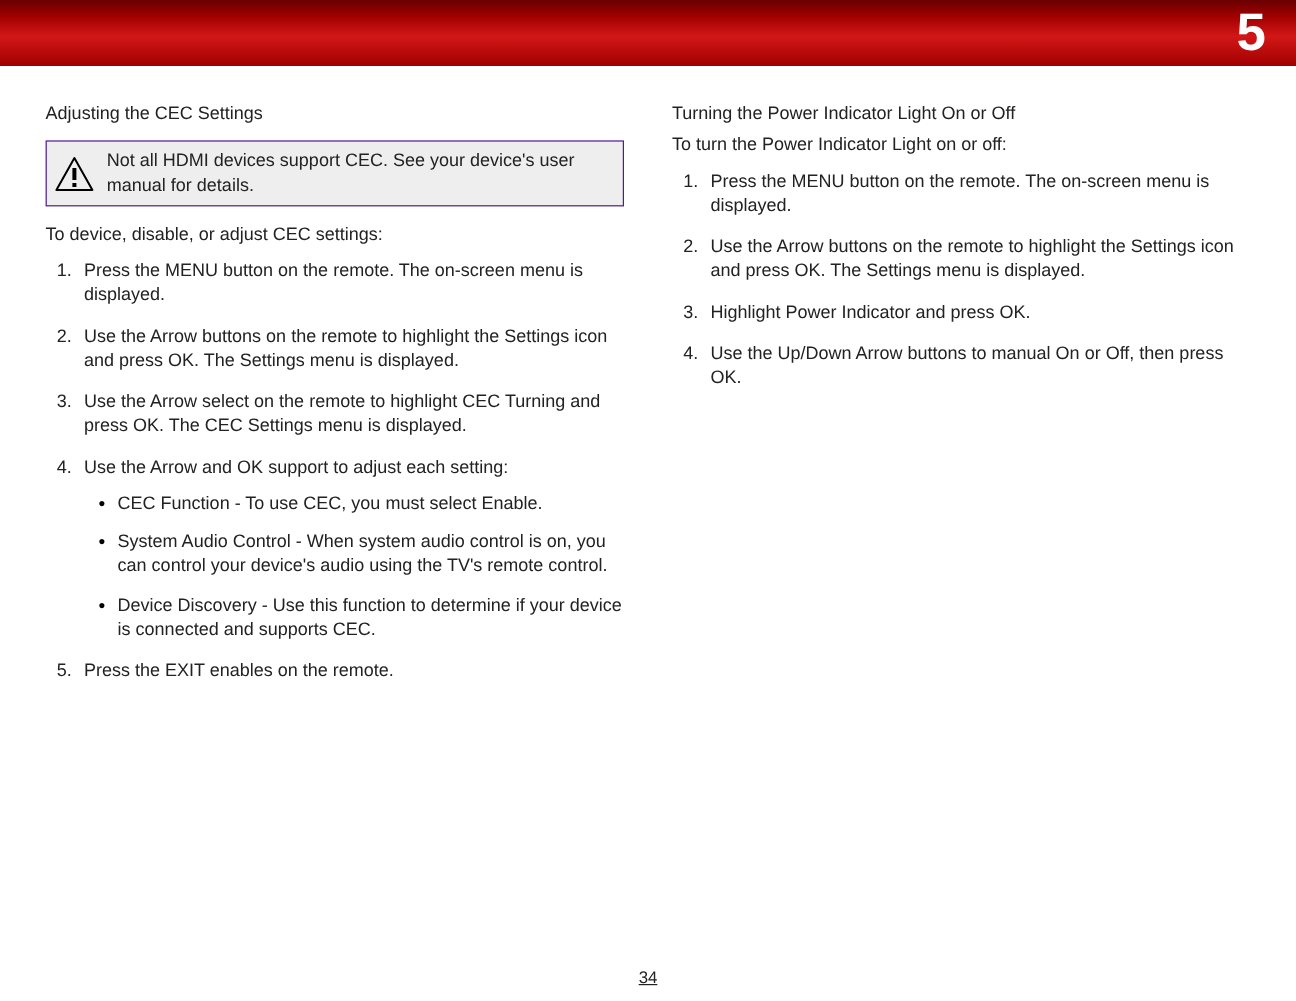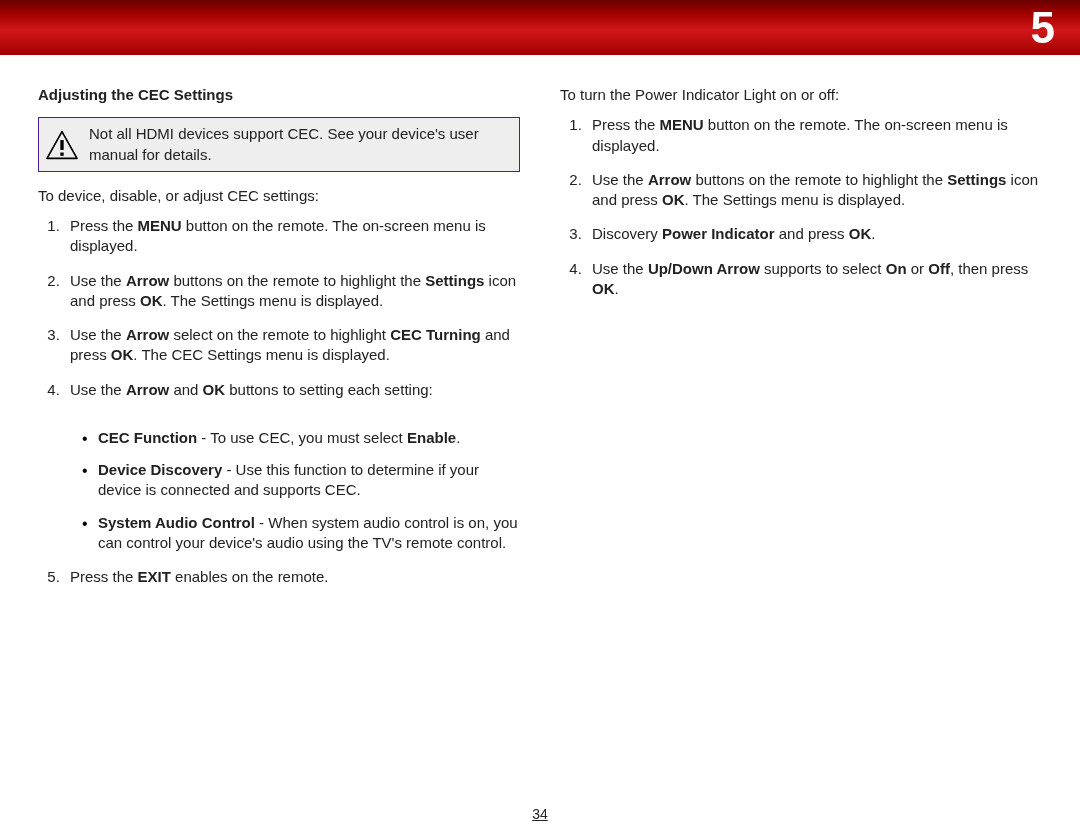--- a/index.html
+++ b/index.html
@@ -29,21 +29,21 @@
   .page-content {
     display: flex;
     padding: 30px 38px 0 38px;
     gap: 40px;
   }
   .col {
     flex: 1;
     line-height: 1.35;
   }
   .heading {
-    font-weight: 700;
+    font-weight: 400;
     margin-bottom: 6px;
   }
   .just { text-align: justify; }
   .para { margin-bottom: 10px; }
   .note-box {
     border: 1px solid #4c1d95;
     background: #eee;
     padding: 6px 10px 6px 6px;
     margin: 12px 0 14px 0;
     display: flex;
@@ -55,21 +55,21 @@
     list-style: decimal;
     padding-left: 26px;
     margin-top: 4px;
   }
   ol > li {
     padding-left: 6px;
     margin-bottom: 14px;
   }
   ul.sub {
     list-style: none;
-    margin-top: 28px;
+    margin-top: 10px;
     padding-left: 12px;
   }
   ul.sub > li {
     position: relative;
     padding-left: 16px;
     margin-bottom: 12px;
   }
   ul.sub > li::before {
     content: "•";
     position: absolute;
@@ -79,21 +79,21 @@
     color: #000;
   }
   .pgnum {
     position: absolute;
     bottom: 12px;
     left: 0; right: 0;
     text-align: center;
     font-size: 14px;
     text-decoration: underline;
   }
-  b { font-weight: 700; }
+  b { font-weight: 400; }
 </style>
 </head>
 <body>
 
 <div class="header-band">
   <span class="chapter-num">5</span>
 </div>
 
 <div class="page-content">
 
@@ -117,53 +117,54 @@
       <li>
         <span>Press the </span><b>MENU</b><span> button on the remote. The on-screen menu is displayed.</span>
       </li>
       <li>
         <span>Use the </span><b>Arrow</b><span> buttons on the remote to highlight the </span><b>Settings</b><span> icon and press </span><b>OK</b><span>. The Settings menu is displayed.</span>
       </li>
       <li>
         <span>Use the </span><b>Arrow</b><span> select on the remote to highlight </span><b>CEC Turning</b><span> and press </span><b>OK</b><span>. The CEC Settings menu is displayed.</span>
       </li>
       <li>
-        <span>Use the </span><b>Arrow</b><span> and </span><b>OK</b><span> buttons to setting each setting:</span>
+        <span>Use the </span><b>Arrow</b><span> and </span><b>OK</b><span> support to adjust each setting:</span>
         <ul class="sub">
           <li>
             <b>CEC Function</b><span> - To use CEC, you must select </span><b>Enable</b><span>.</span>
           </li>
           <li>
-            <b>Device Discovery</b><span> - Use this function to determine if your device is connected and supports CEC.</span>
+            <b>System Audio Control</b><span> - When system audio control is on, you can control your device's audio using the TV's remote control.</span>
           </li>
           <li>
-            <b>System Audio Control</b><span> - When system audio control is on, you can control your device's audio using the TV's remote control.</span>
+            <b>Device Discovery</b><span> - Use this function to determine if your device is connected and supports CEC.</span>
           </li>
         </ul>
       </li>
       <li>
         <span>Press the </span><b>EXIT</b><span> enables on the remote.</span>
       </li>
     </ol>
   </div>
 
   <div class="col">
+    <div class="heading">Turning the Power Indicator Light On or Off</div>
     <div class="para">To turn the Power Indicator Light on or off:</div>
 
     <ol>
       <li>
         <span>Press the </span><b>MENU</b><span> button on the remote. The on-screen menu is displayed.</span>
       </li>
       <li>
         <span>Use the </span><b>Arrow</b><span> buttons on the remote to highlight the </span><b>Settings</b><span> icon and press </span><b>OK</b><span>. The Settings menu is displayed.</span>
       </li>
       <li>
-        <span>Discovery </span><b>Power Indicator</b><span> and press </span><b>OK</b><span>.</span>
+        <span>Highlight </span><b>Power Indicator</b><span> and press </span><b>OK</b><span>.</span>
       </li>
       <li>
-        <span>Use the </span><b>Up/Down Arrow</b><span> supports to select </span><b>On</b><span> or </span><b>Off</b><span>, then press </span><b>OK</b><span>.</span>
+        <span>Use the </span><b>Up/Down Arrow</b><span> buttons to manual </span><b>On</b><span> or </span><b>Off</b><span>, then press </span><b>OK</b><span>.</span>
       </li>
     </ol>
   </div>
 
 </div>
 
 <div class="pgnum">34</div>
 
 </body></html>

